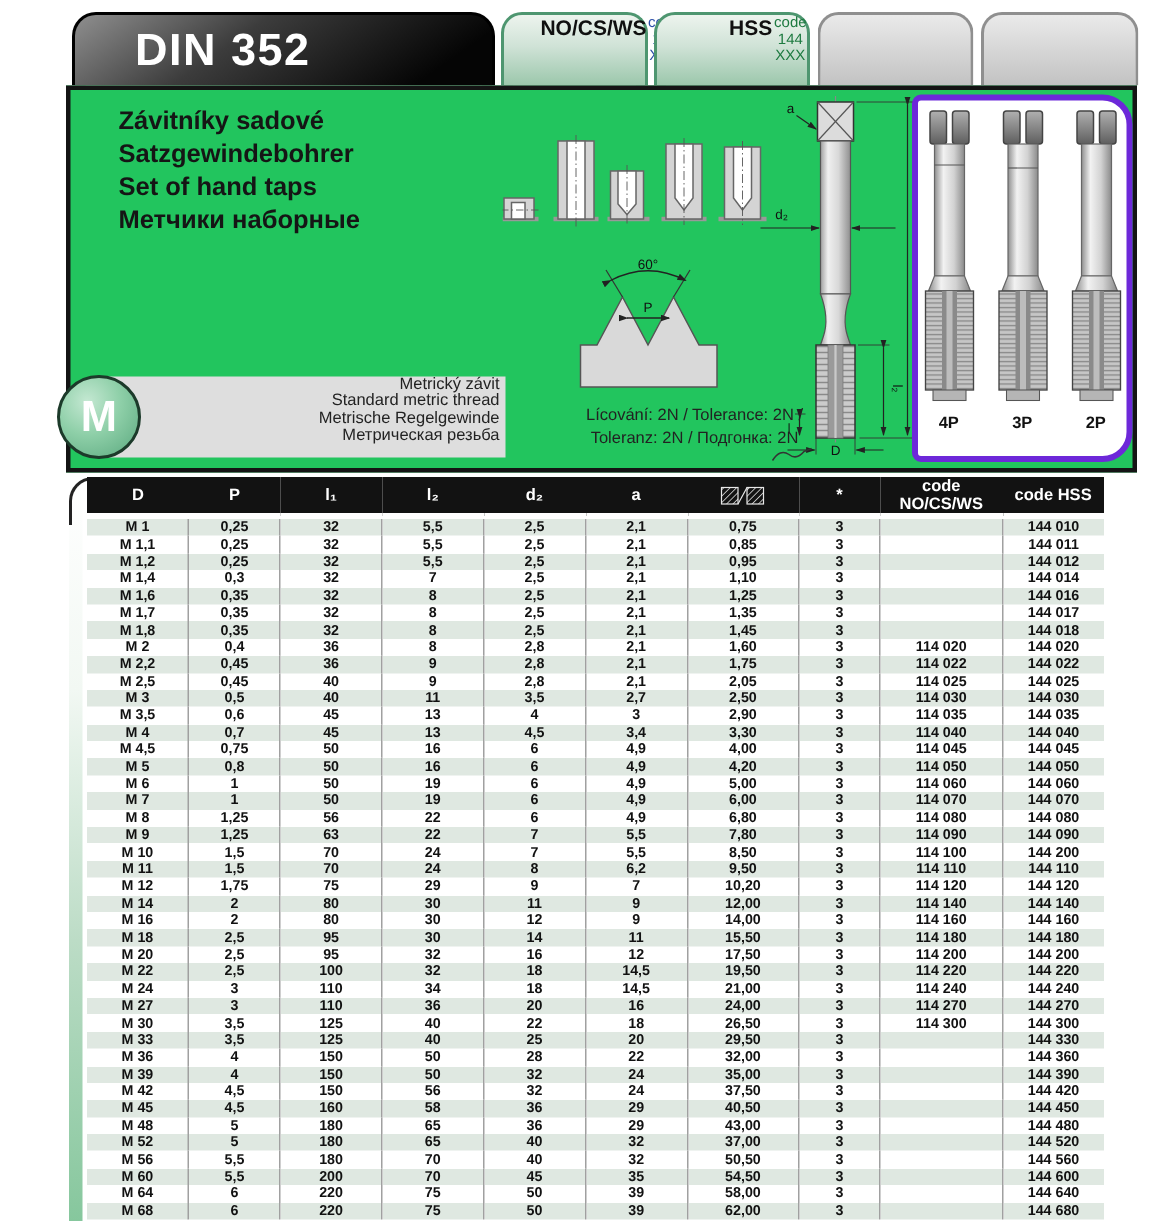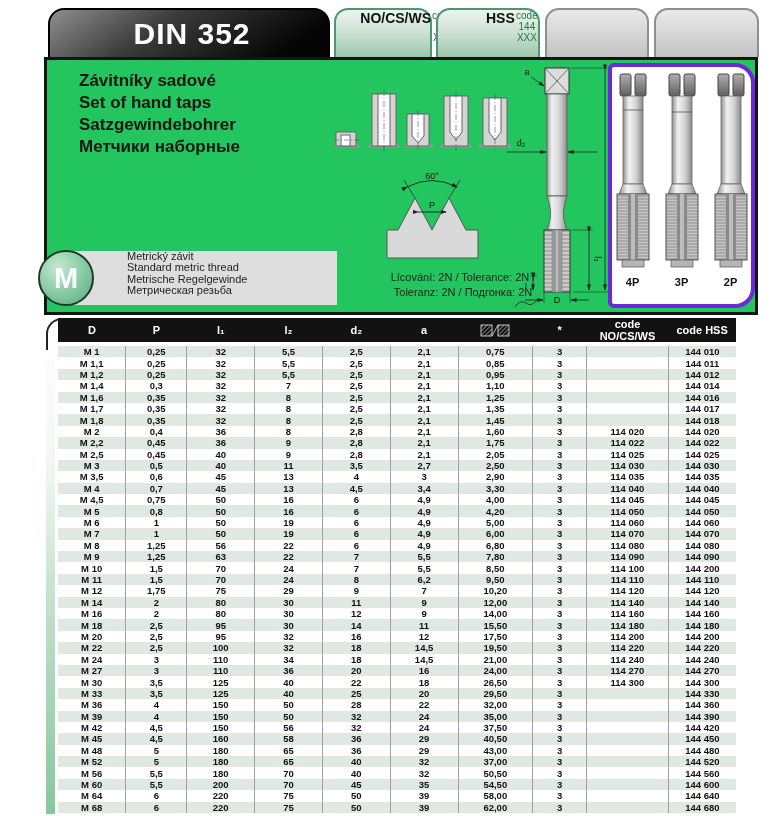--- a/index.html
+++ b/index.html
@@ -5,21 +5,21 @@
   html,body { margin:0; padding:0; background:#ffffff; }
   .page { position:relative; width:779px; height:816px; background:#fff;
           font-family:"Liberation Sans", sans-serif; overflow:hidden; }
 
   
   .tab { position:absolute; top:8px; height:49px; box-sizing:border-box; }
   .tab-din { left:48px; width:282px;
     background:linear-gradient(145deg,#8f8f8f 0%,#3c3c3c 38%,#050505 85%);
     border:2px solid #000; border-bottom:none; border-radius:16px 16px 0 0;
     color:#fff; font-size:30px; font-weight:bold; letter-spacing:1px;
-    display:flex; align-items:center; padding-left:6px;justify-content:center; }
+    display:flex; align-items:center; padding-left:40px; }
   .tab-green { background:linear-gradient(180deg,#edf4ee 0%,#cfe2d6 45%,#9bc7ab 100%);
     border:2px solid #4e9670; border-bottom:none; border-radius:14px 14px 0 0;
     display:flex; justify-content:center; text-align:center; gap:1px;padding-left:48px; }
   .tab-nocsws { left:334px; width:98px; }
   .tab-hss    { left:436px; width:104px;justify-content:center; }
   .tab-label { font-weight:bold; font-size:14px; color:#101010; }
   .tab-code  { font-weight:normal; font-size:10px; }
   .code-blue  { color:#2b4ea8; }
   .code-green { color:#1d7a40; }
   .tab-gray { background:linear-gradient(180deg,#eaeaea 0%,#c2c2c2 100%);
@@ -33,21 +33,21 @@
   .product-names { position:absolute; left:32px; top:10px; font-size:17px;
     font-weight:bold; line-height:22px; color:#151515; }
   .m-circle { position:absolute; left:-9px; top:190px; width:56px; height:56px;
     border-radius:50%; box-sizing:border-box; border:2px solid #1c3a2a;
     background:radial-gradient(circle at 35% 30%, #c4e8d2 0%, #8ecfa8 45%, #5aa87e 100%);
     color:#fff; font-size:29px; font-weight:bold;
     display:flex; align-items:center; justify-content:center; }
   .thread-box { position:absolute; left:22px; top:191px; width:268px; height:54px;
     background:#dedede; box-sizing:border-box; padding:4px 4px 13px 58px;
     font-size:11px; line-height:11.5px; color:#222;
-    display:flex; flex-direction:column; justify-content:center; }
+    display:flex; flex-direction:column; justify-content:center;align-items:flex-end; }
   .tolerance { position:absolute; left:296px; top:210px; width:240px;
     text-align:center; font-size:11px; line-height:15px; color:#222; }
   .sections-svg { position:absolute; left:288px; top:28px; }
   .profile-svg  { position:absolute; left:338px; top:108px; }
   .maintap-svg  { position:absolute; left:450px; top:2px; }
   .set-box { position:absolute; left:561px; top:3px; width:147px; height:245px;
     box-sizing:border-box; border:4px solid #6d28d9; border-radius:6px 20px 20px 6px;
     display:flex; flex-direction:column; align-items:center; padding-top:5px; background:#fff; }
   .set-taps { display:flex; gap:9px; }
   .tap-col { display:flex; flex-direction:column; align-items:center; }
@@ -89,22 +89,22 @@
     <div class="tab-label">HSS</div>
     <div class="tab-code code-green">code 144 XXX</div>
   </div>
   <div class="tab tab-gray tab-blank1"></div>
   <div class="tab tab-gray tab-blank2"></div>
 
   <div class="panel">
 
     <div class="product-names">
       <div>Závitníky sadové</div>
+      <div>Satzgewindebohrer</div>
       <div>Set of hand taps</div>
-      <div>Satzgewindebohrer</div>
       <div>Метчики наборные</div>
     </div>
 
     <div class="thread-box">
       <div>Metrický závit</div>
       <div>Standard metric thread</div>
       <div>Metrische Regelgewinde</div>
       <div>Метрическая резьба</div>
     </div>
     <div class="m-circle">M</div>

